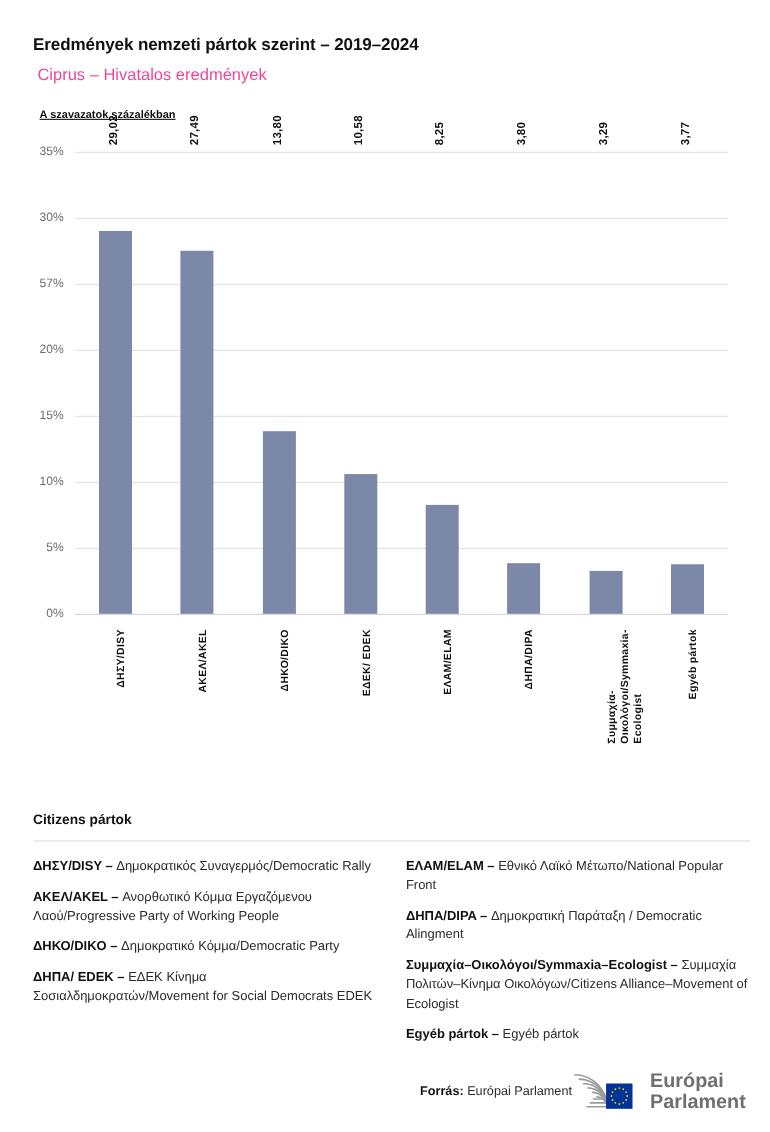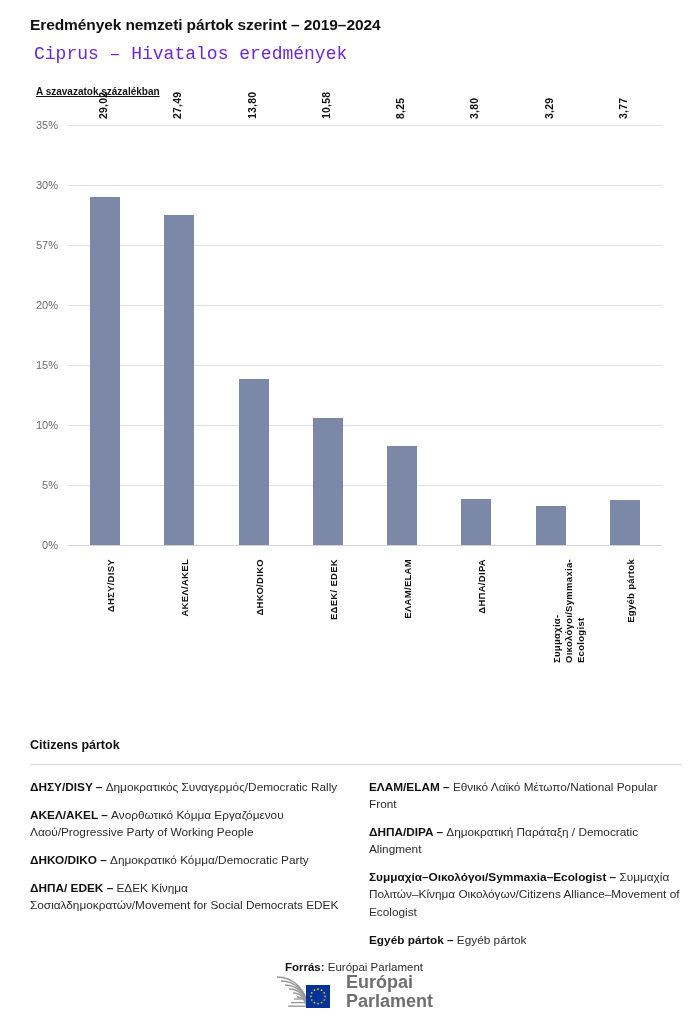--- a/index.html
+++ b/index.html
@@ -11,35 +11,34 @@
     width: 700px;
     height: 1029px;
     font-family: "Liberation Sans", sans-serif;
     color: #1a1a1a;
     position: relative;
     overflow: hidden;
   }
 
   
   .header {
-    padding: 16px 30px 0 30px;
+    padding: 32px 30px 0 30px;
   }
   .chart-title {
     font-size: 15.5px;
     font-weight: bold;
     letter-spacing: -0.1px;
     color: #111111;
     margin: 0 0 10px 0;
   }
   .chart-subtitle {
-    font-size: 18px;
+    font-size: 15px;
     font-weight: 400;
-    color: #6d28d9;
+    color: #ec4899;
     margin: 0 0 22px 4px;
-    font-family: Liberation Mono, monospace;
   }
   .axis-caption {
     font-size: 10px;
     font-weight: bold;
     color: #111111;
     margin: 0 0 0 6px;
     text-decoration: underline;
   }
 
   
@@ -175,21 +174,20 @@
 
   
   .footer {
     position: absolute;
     left: 30px;
     right: 22px;
     bottom: 18px;
     display: flex;
     align-items: center;
     justify-content: flex-end;
-    flex-direction: column;
   }
   .source {
     font-size: 11.5px;
     color: #2b2b2b;
   }
   .source .source-label {
     font-weight: bold;
     color: #111111;
   }
   .ep-logo {

